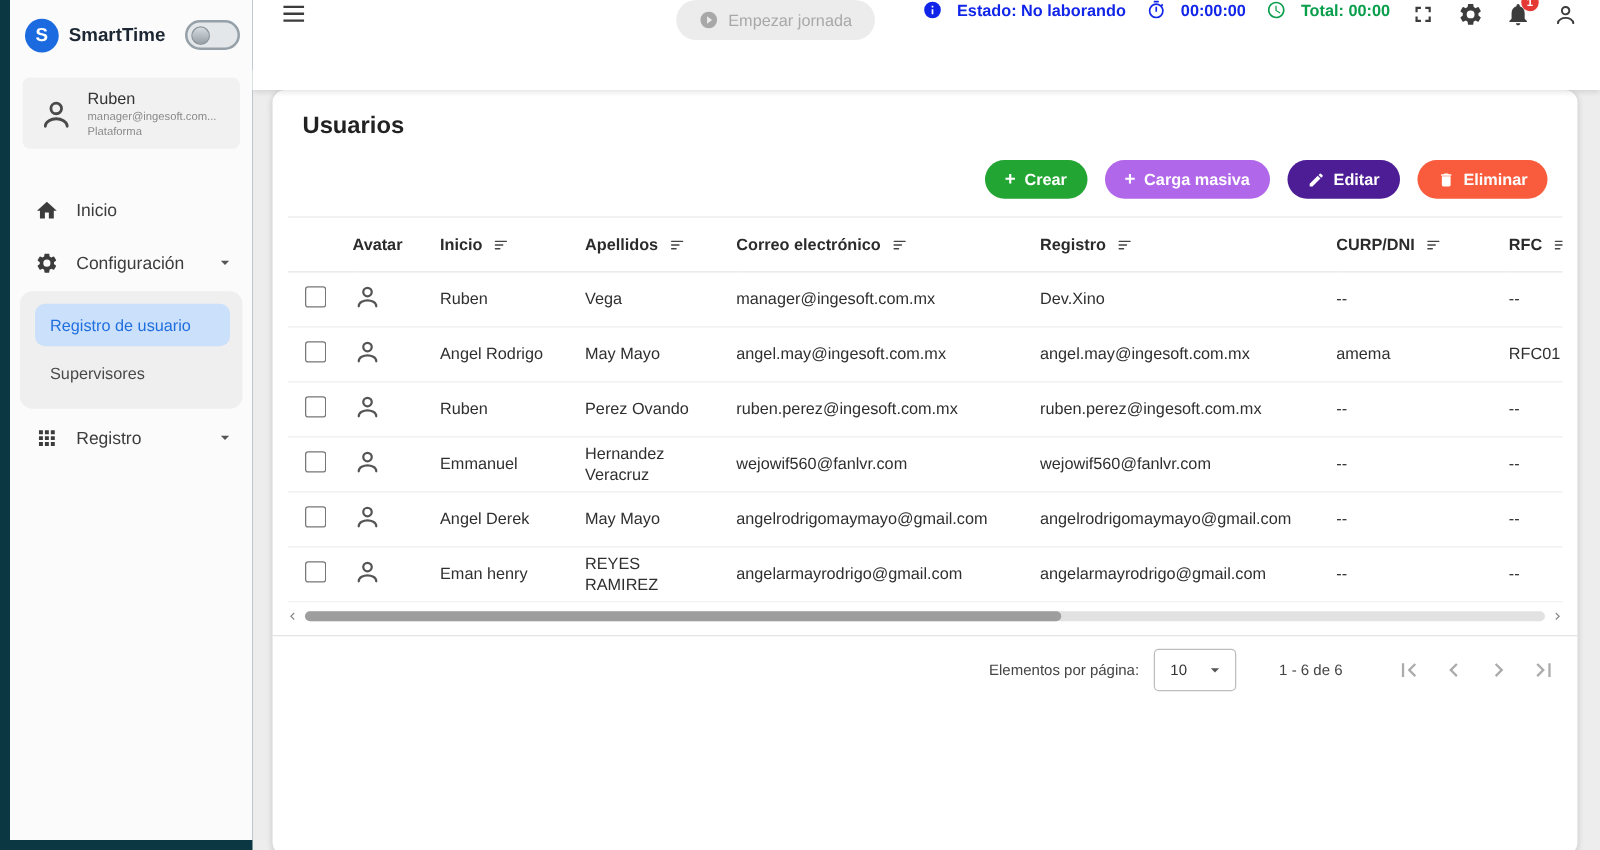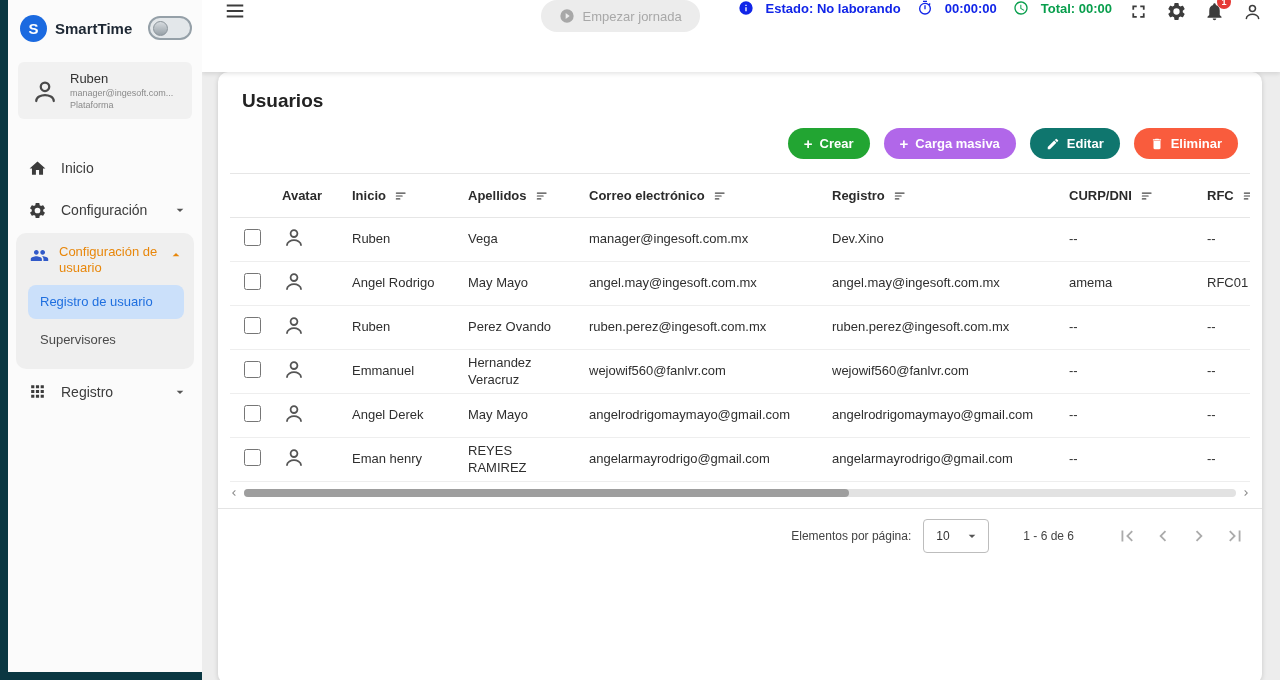--- a/index.html
+++ b/index.html
@@ -53,21 +53,21 @@
   .content { position:absolute; left:202px; top:56px; right:0; bottom:0; background:#ededed; }
   .card { position:absolute; left:16px; right:18px; top:16px; height:612px; background:#fff; border-radius:10px;
           box-shadow:0 1px 5px rgba(0,0,0,.16); display:flex; flex-direction:column; }
   .card-title { margin:18px 24px 0; font-size:19px; font-weight:700; color:#222; }
   .actions { display:flex; justify-content:flex-end; gap:14px; margin:16px 24px 14px; }
   .act-btn { display:flex; align-items:center; gap:7px; border:none; border-radius:16px; padding:8px 16px;
              color:#fff; font-size:13px; font-weight:700; font-family:inherit; cursor:pointer; }
   .act-btn .ic { width:14px; height:14px; color:#fff; }
   .act-plus { font-size:15px; font-weight:700; line-height:1; }
   .btn-crear { background:#22a532; } .btn-carga { background:#b167e9; }
-  .btn-editar { background:#0f766e; } .btn-eliminar { background:#f95c3d; }
+  .btn-editar { background:#4c1d95; } .btn-eliminar { background:#f95c3d; }
 
   .table-wrap { margin:0 12px; overflow:hidden; }
   table { width:1087px; table-layout:fixed; border-collapse:collapse; }
   col.c-sel{width:52px} col.c-av{width:70px} col.c-nom{width:116px} col.c-ape{width:121px}
   col.c-cor{width:243px} col.c-usu{width:237px} col.c-cur{width:138px} col.c-rfc{width:110px}
   thead tr { border-top:1px solid #e6e6e6; border-bottom:1px solid #e6e6e6; height:44px; }
   tbody tr { border-bottom:1px solid #eeeeee; height:44px; }
   th { text-align:left; font-size:13px; font-weight:600; color:#2b2b2b; padding:4px 16px 4px 0; }
   th .th-inner { display:flex; align-items:center; gap:8px; }
   th .sort { width:14px; height:14px; color:#444; cursor:pointer; flex:none; }
@@ -196,29 +196,20 @@
       <svg class="ic">
           <use href="#i-gear"></use>
         </svg>
       <span>Configuración</span>
       <svg class="caret">
           <use href="#i-caret-down"></use>
         </svg>
     </div>
 
     <div class="submenu-group">
-      <div class="submenu-header">
-        <svg class="ic">
-            <use href="#i-people"></use>
-          </svg>
-        <span class="lbl">Configuración de usuario</span>
-        <svg class="caret">
-            <use href="#i-caret-up"></use>
-          </svg>
-      </div>
       <div class="submenu-item active">
         <span>Registro de usuario</span>
       </div>
       <div class="submenu-item">
         <span>Supervisores</span>
       </div>
     </div>
 
     <div class="nav-item">
       <svg class="ic">

